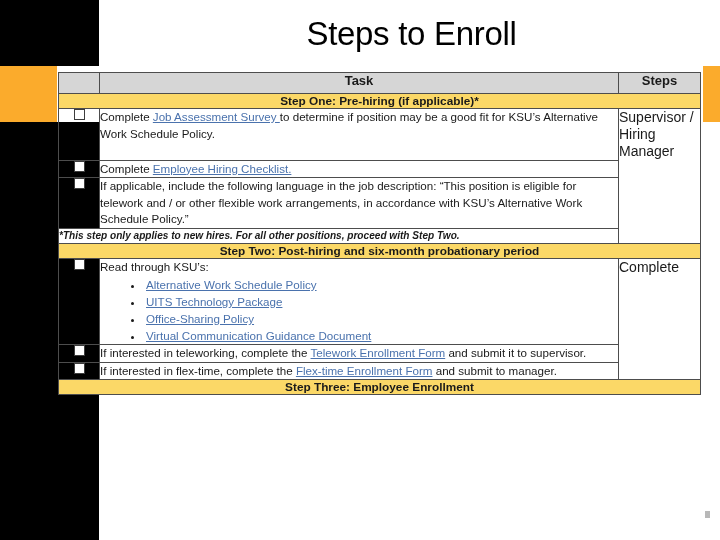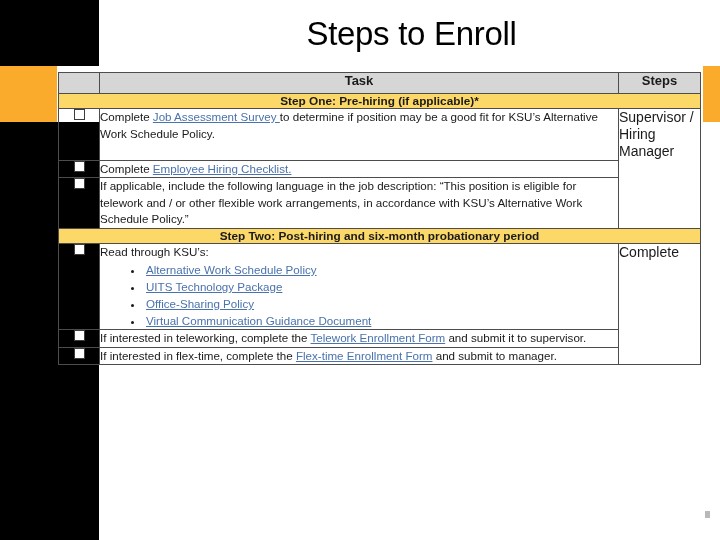--- a/index.html
+++ b/index.html
@@ -193,20 +193,24 @@
           <td class="checkcell"><span class="cbox"></span></td>
           <td class="taskcell"><span>Complete </span><span class="lnk">Employee Hiring Checklist.</span></td>
           <td class="ownercell"></td>
         </tr>
         <tr>
           <td class="checkcell"><span class="cbox"></span></td>
           <td class="taskcell"><span>If applicable, include the following language in the job description: “This position is eligible for telework and / or other flexible work arrangements, in accordance with KSU’s Alternative Work Schedule Policy.”</span></td>
           <td class="ownercell"></td>
         </tr>
         <tr>
+          <td class="footnote" colspan="2">*This step only applies to new hires. For all other positions, proceed with Step Two.</td>
+          <td class="ownercell last"></td>
+        </tr>
+        <tr>
           <td class="step-bar" colspan="3">Step Two: Post-hiring and six-month probationary period</td>
         </tr>
         <tr>
           <td class="checkcell"><span class="cbox"></span></td>
           <td class="taskcell"><span>Read through KSU’s:</span><ul class="bullets">
               <li><span class="lnk">Alternative Work Schedule Policy</span></li>
               <li><span class="lnk">UITS Technology Package</span></li>
               <li><span class="lnk">Office-Sharing Policy</span></li>
               <li><span class="lnk">Virtual Communication Guidance Document</span></li>
             </ul></td>
@@ -215,15 +219,18 @@
         <tr>
           <td class="checkcell"><span class="cbox"></span></td>
           <td class="taskcell"><span>If interested in teleworking, complete the </span><span class="lnk">Telework Enrollment Form</span><span> and submit it to supervisor.</span></td>
           <td class="ownercell"></td>
         </tr>
         <tr>
           <td class="checkcell"><span class="cbox"></span></td>
           <td class="taskcell"><span>If interested in flex-time, complete the </span><span class="lnk">Flex-time Enrollment Form</span><span> and submit to manager.</span></td>
           <td class="ownercell last"></td>
         </tr>
+        <tr>
+          <td class="step-bar" colspan="3">Step Three: Employee Enrollment</td>
+        </tr>
       </tbody>
   </table>
 </div>
 
 </body></html>

